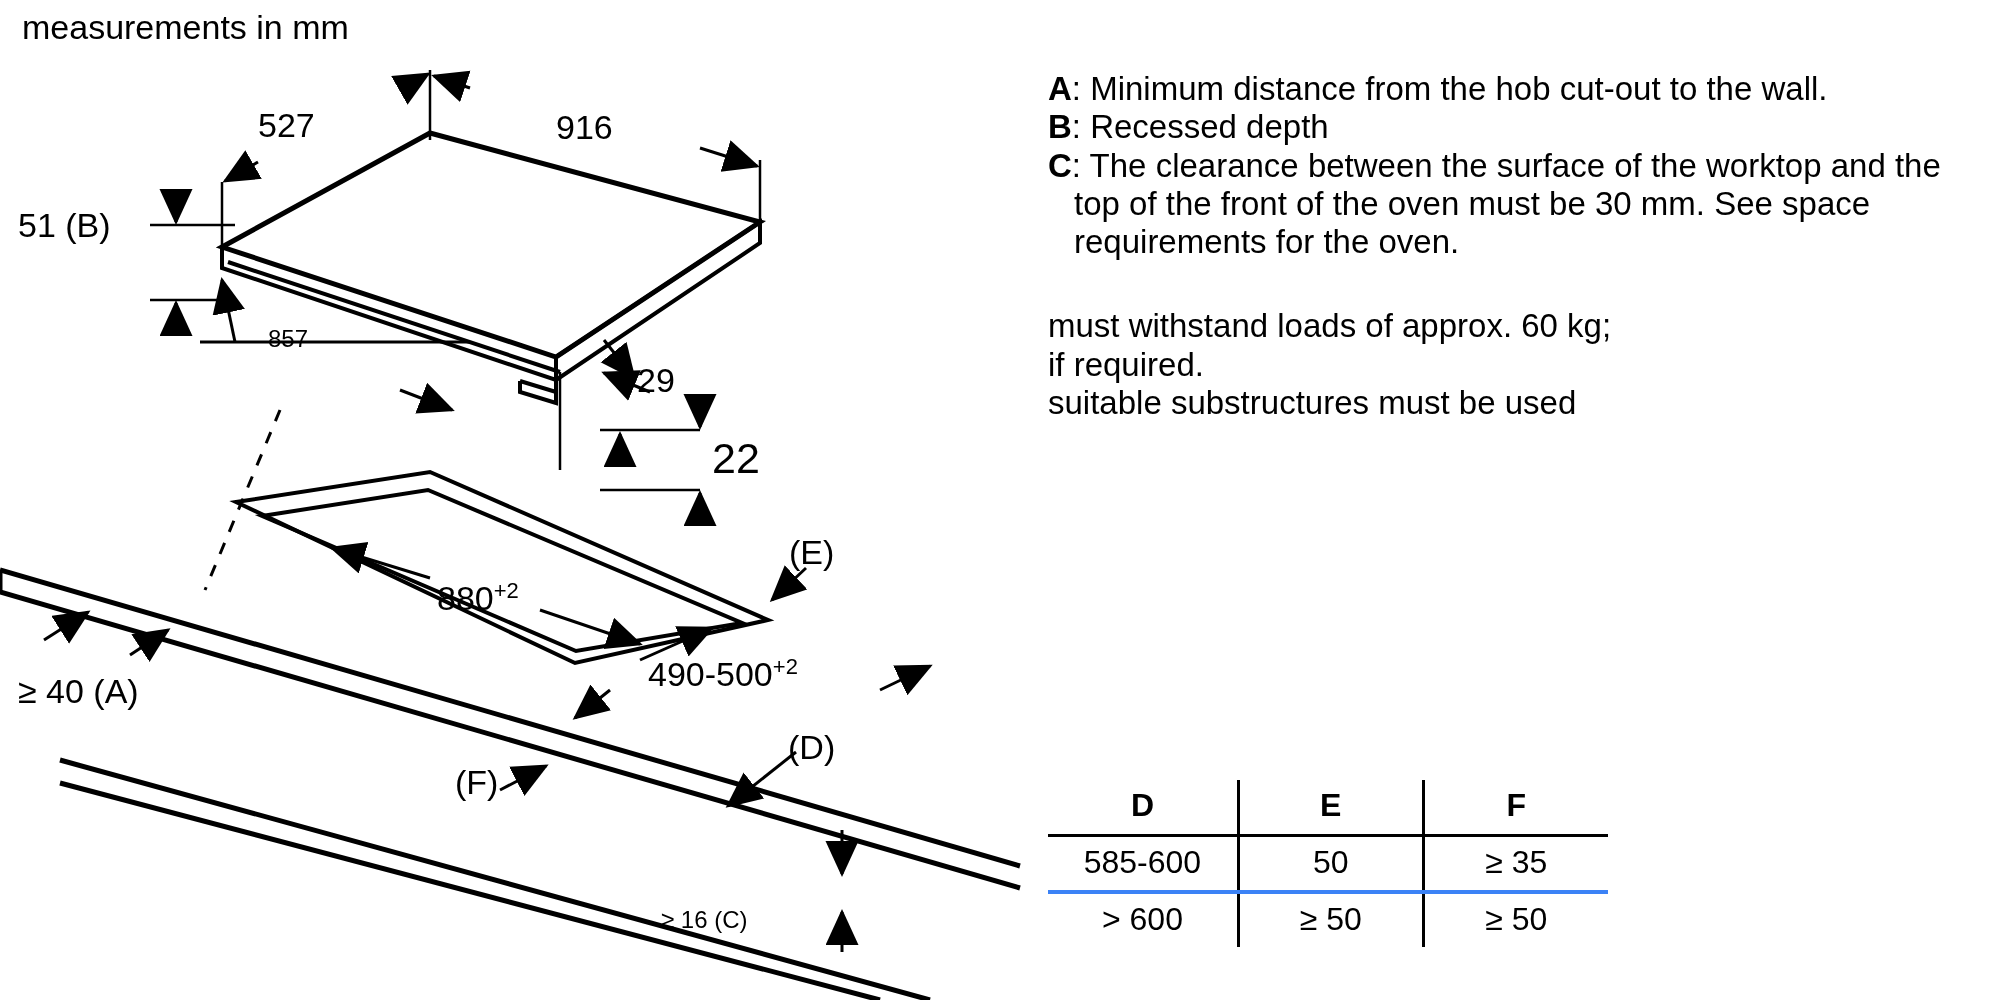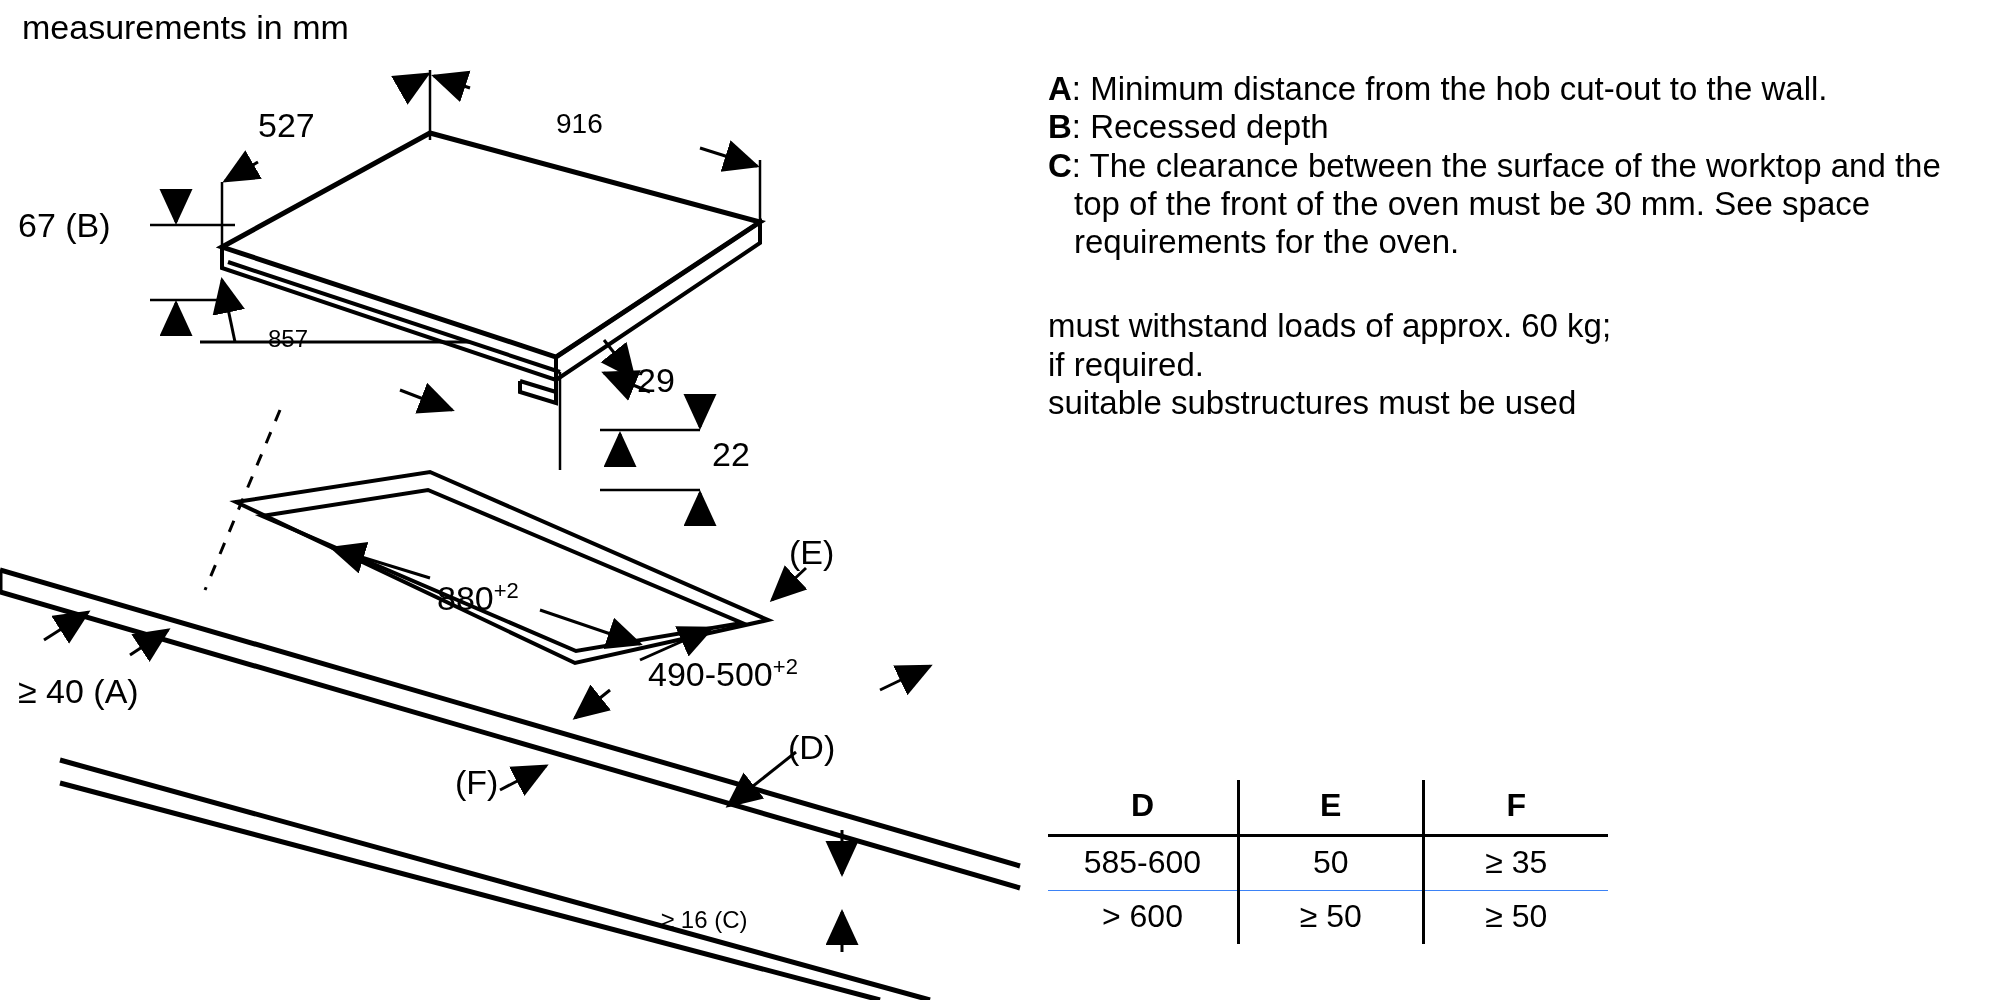--- a/index.html
+++ b/index.html
@@ -30,25 +30,25 @@
   .drawing svg { display: block; }
 
   .lbl {
     position: absolute;
     white-space: nowrap;
     font-family: "Liberation Sans", sans-serif;
     line-height: 1;
   }
   .lbl-top      { left: 22px;  top: 10px;  font-size: 34px; }
   .lbl-527      { left: 258px; top: 108px; font-size: 34px; }
-  .lbl-916      { left: 556px; top: 110px; font-size: 28px; }
+  .lbl-916      { left: 556px; top: 110px; font-size: 34px; }
   .lbl-51b      { left: 18px;  top: 208px; font-size: 34px; }
   .lbl-857      { left: 268px; top: 327px; font-size: 24px; }
   .lbl-29       { left: 637px; top: 363px; font-size: 34px; }
-  .lbl-22       { left: 712px; top: 437px; font-size: 34px; }
+  .lbl-22       { left: 712px; top: 437px; font-size: 43px; }
   .lbl-880      { left: 437px; top: 580px; font-size: 34px; }
   .lbl-490      { left: 648px; top: 656px; font-size: 34px; }
   .lbl-e        { left: 789px; top: 535px; font-size: 34px; }
   .lbl-d        { left: 788px; top: 730px; font-size: 34px; }
   .lbl-f        { left: 455px; top: 765px; font-size: 34px; }
   .lbl-a        { left: 18px;  top: 674px; font-size: 34px; }
   .lbl-c        { left: 661px; top: 908px; font-size: 24px; }
 
   .sup { font-size: 22px; vertical-align: super; }
 
@@ -93,21 +93,21 @@
     font-weight: normal;
   }
   table.dim th {
     font-weight: bold;
     padding-bottom: 10px;
   }
   table.dim th:nth-child(1), table.dim td:nth-child(1) { width: 34%; }
   table.dim th:nth-child(2), table.dim td:nth-child(2) { width: 33%; border-left: 3px solid #000; border-right: 3px solid #000; }
   table.dim th:nth-child(3), table.dim td:nth-child(3) { width: 33%; }
   table.dim thead tr { border-bottom: 3px solid #000; }
-  table.dim tbody tr:first-child { border-bottom: 1px solid #3b82f6; }
+  table.dim tbody tr:first-child { border-bottom: 4px solid #3b82f6; }
 </style>
 </head>
 <body>
 
 <div class="stage">
 
   <div class="drawing">
     <svg width="1030" height="1000" viewBox="0 0 1030 1000" xmlns="http://www.w3.org/2000/svg">
       <defs>
         <marker id="ah" markerWidth="13" markerHeight="13" refX="11" refY="5.5" orient="auto">
@@ -212,21 +212,21 @@
         <line x1="500" y1="790" x2="546" y2="766" marker-end="url(#ah)"></line>
 
         <line x1="842" y1="830" x2="842" y2="874" marker-end="url(#ah)"></line>
         <line x1="842" y1="952" x2="842" y2="912" marker-end="url(#ah)"></line>
       </g>
     </svg>
 
     <span class="lbl lbl-top">measurements in mm</span>
     <span class="lbl lbl-527">527</span>
     <span class="lbl lbl-916">916</span>
-    <span class="lbl lbl-51b">67 (B)</span>
+    <span class="lbl lbl-51b">51 (B)</span>
     <span class="lbl lbl-857">857</span>
     <span class="lbl lbl-29">29</span>
     <span class="lbl lbl-22">22</span>
 
     <span class="lbl lbl-880"><span>880</span><span class="sup">+2</span></span>
 
     <span class="lbl lbl-490"><span>490-500</span><span class="sup">+2</span></span>
 
     <span class="lbl lbl-e">(E)</span>
     <span class="lbl lbl-d">(D)</span>

